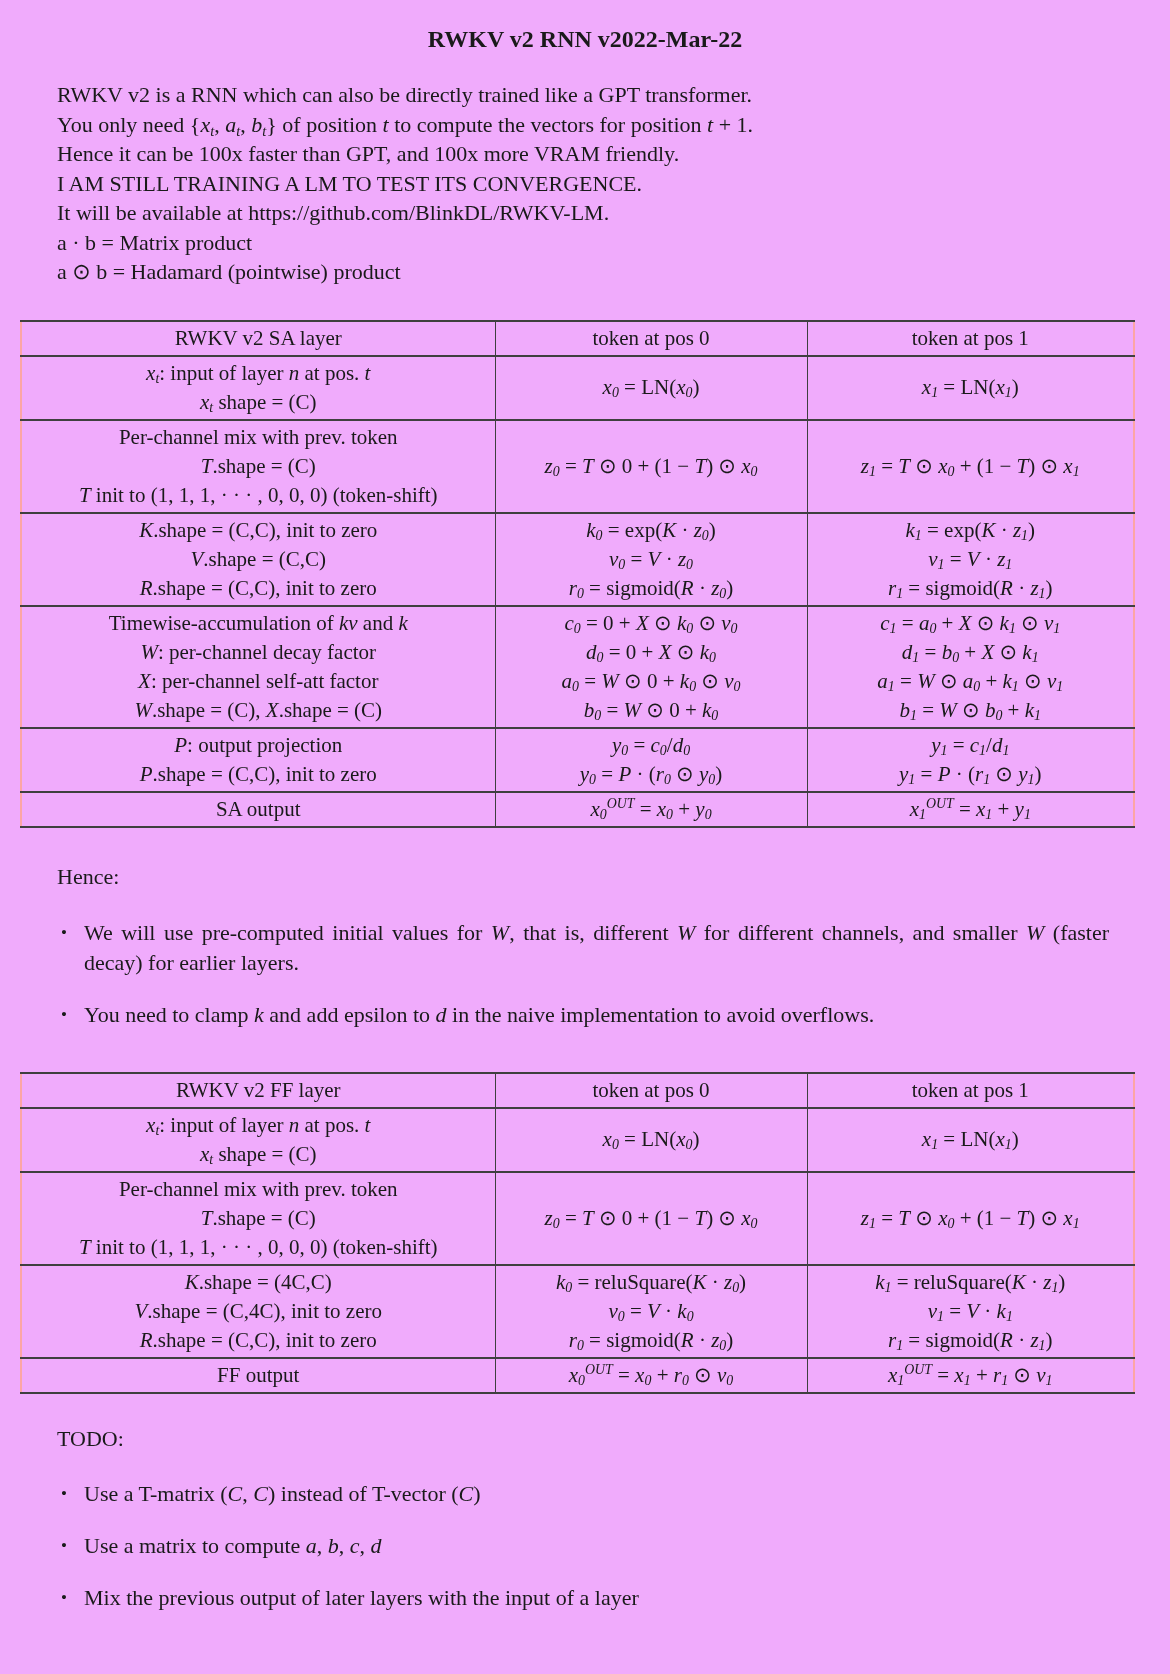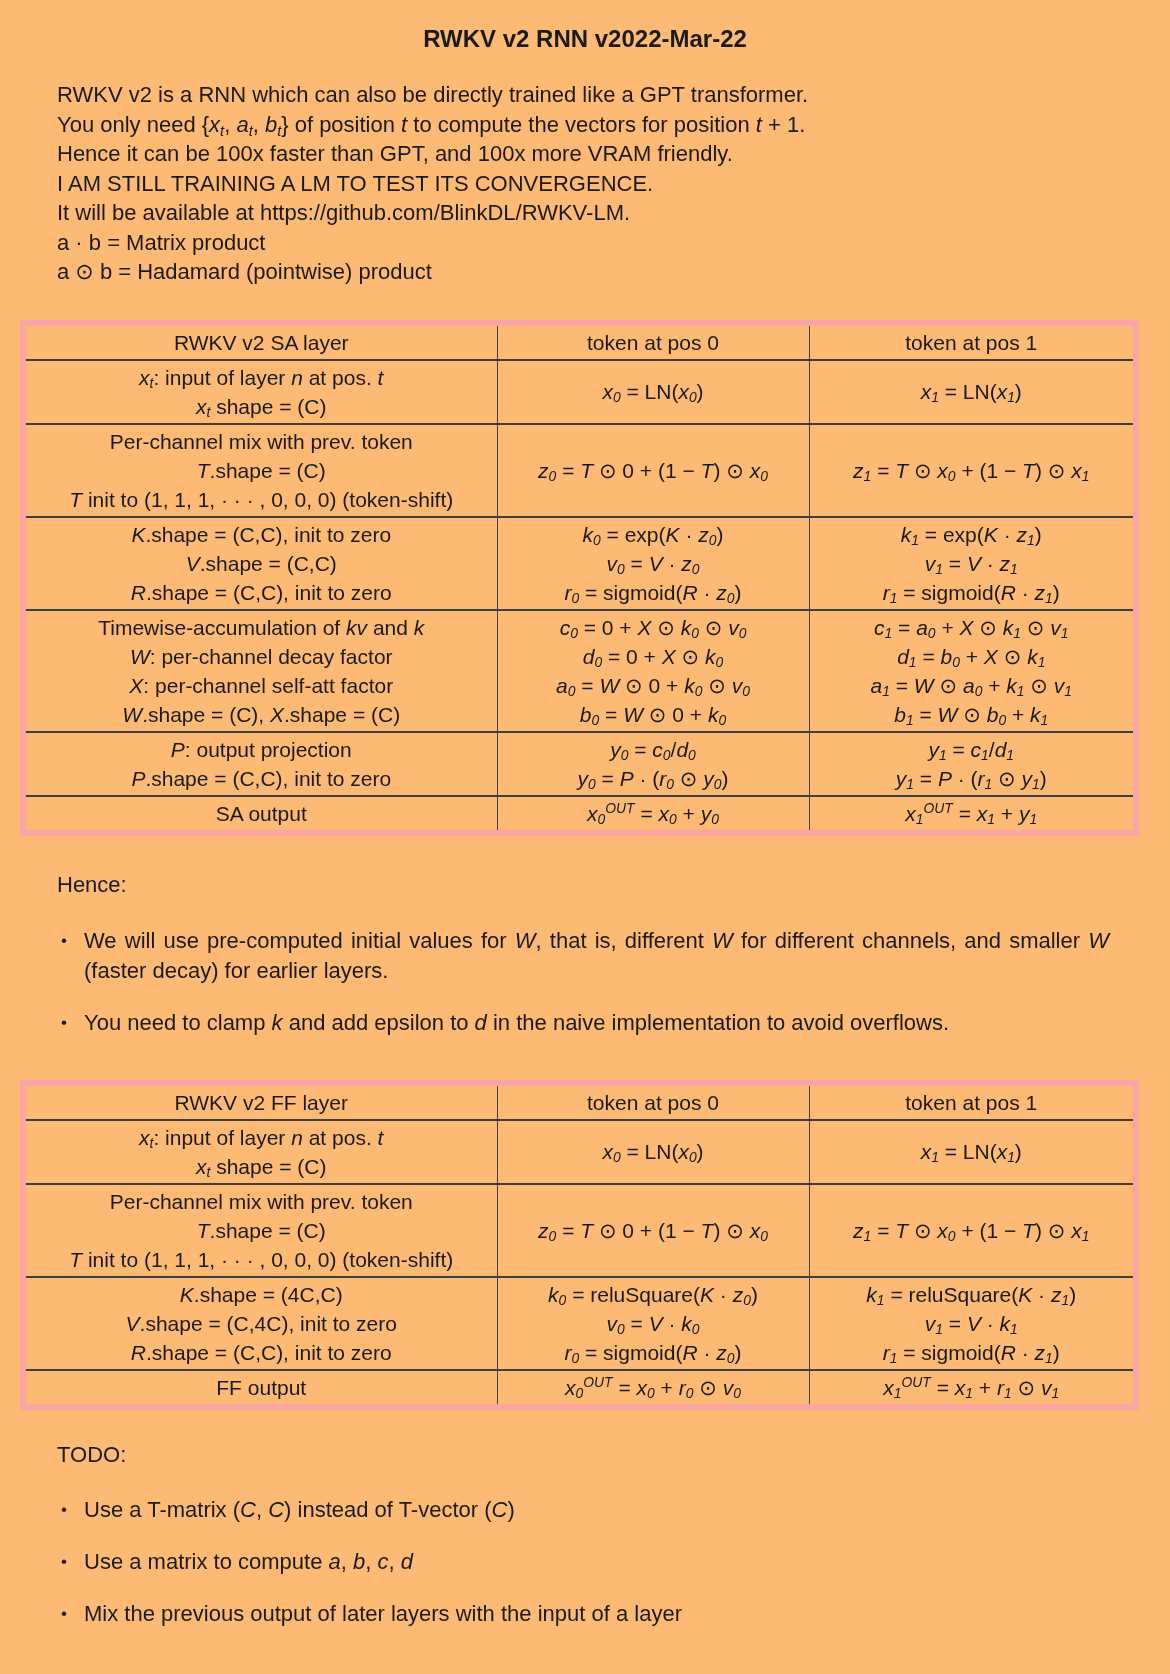--- a/index.html
+++ b/index.html
@@ -1,19 +1,19 @@
 <!DOCTYPE html>
 <html><head>
 <meta charset="utf-8">
 <style>
   * { margin:0; padding:0; box-sizing:border-box; }
   html,body { background:#ffffff; }
   .page {
-    width:1170px; height:1674px; background:#fdba74; color:#1a1a1a;
-    font-family:Liberation Sans, sans-serif;
+    width:1170px; height:1674px; background:#f0abfc; color:#1a1a1a;
+    font-family:Liberation Serif, serif;
     overflow:hidden; position:relative;
     padding-top:24px;
   }
   .title {
     text-align:center; font-size:24px; font-weight:bold; line-height:30px;
   }
   .intro { margin:26px 0 0 57px; font-size:22px; line-height:29.5px; }
   em { font-style:italic; }
   sub { font-size:66%; vertical-align:-0.25em; line-height:0; }
   sup { font-size:66%; vertical-align:0.55em; line-height:0; font-style:italic;text-align:right; }
@@ -23,21 +23,21 @@
     font-size:21px;
   }
   table.t1 { margin-top:33px; }
   table.t2 { margin-top:40px; }
   .tbl td {
     border-left:1px solid #3f3f3f; border-right:1px solid #3f3f3f;
     border-top:2px solid #3f3f3f; border-bottom:2px solid #3f3f3f;
     text-align:center; vertical-align:middle;
     padding:2px 6px; line-height:29px;
   }
-  .tbl { border:6px solid #fca5a5; }
+  .tbl { border:2px solid #fca5a5; }
   .hdr td { font-size:21px; }
   .h34 { height:34px; } .h64 { height:64px; } .h91 { height:91px; }
   .h122 { height:122px;padding-left:12px; } .h62 { height:62px; } .h33 { height:33px; }
   .note, .todo { margin-left:57px; font-size:22px; }
   .note { margin-top:34px; }
   .todo { margin-top:30px; }
   .sec-heading { line-height:30px; }
   .blist { margin-top:26px; }
   .bitem { display:flex; margin-bottom:22px; line-height:30px; }
   .bitem:last-child { margin-bottom:0; }

